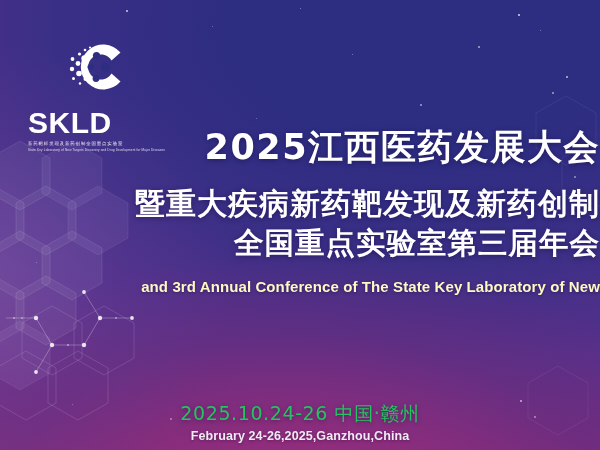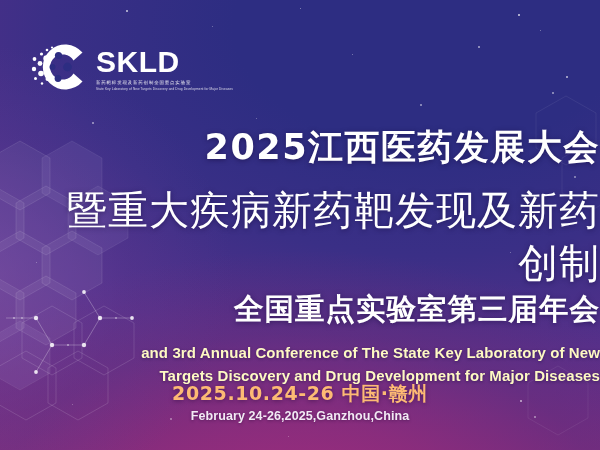--- a/index.html
+++ b/index.html
@@ -70,20 +70,21 @@
   }
 
   
   .logo {
     position: absolute;
     left: 28px;
     top: 36px;
     display: flex;
     align-items: center;
     gap: 6px;
+    flex-direction: column;
   }
   .logo-mark { width: 62px; height: 62px; flex: 0 0 auto; }
   .logo-text-wrap { padding-top: 4px; }
   .logo-word {
     font-size: 30px;
     font-weight: bold;
     color: #ffffff;
     letter-spacing: 0.5px;
     line-height: 1;
     font-family: "Liberation Sans", sans-serif;
@@ -129,22 +130,22 @@
     margin-top: 5px;
     font-size: 14.5px;
     font-weight: bold;
     color: #eceaf6;
     letter-spacing: 0.2px;
     line-height: 1.2;
     text-shadow: 0 1px 3px rgba(20,10,60,0.5);
   }
   .title-cn-2 {
     margin-top: 17px;
-    font-size: 40px;
-    font-weight: normal;
+    font-size: 30px;
+    font-weight: bold;
     color: #ffffff;
     letter-spacing: 1px;
     line-height: 1.32;
     text-shadow: 0 1px 5px rgba(20,10,60,0.55);
     font-family: "DejaVu Sans", "Liberation Sans", sans-serif;
   }
   .title-cn-3 {
     font-size: 29.5px;
     font-weight: bold;
     color: #ffffff;
@@ -166,26 +167,27 @@
   
   .footer {
     position: absolute;
     left: 0;
     right: 0;
     top: 382px;
     text-align: center;
   }
   .date-cn {
     font-size: 19px;
-    font-weight: bold;
-    color: #fdba74;
+    font-weight: normal;
+    color: #22c55e;
     letter-spacing: 0.6px;
     line-height: 1.2;
     text-shadow: 0 1px 4px rgba(40,10,60,0.5);
     font-family: "DejaVu Sans", "Liberation Sans", sans-serif;
+    margin-top: 20px;
   }
   .date-en {
     margin-top: 4px;
     font-size: 12.5px;
     font-weight: bold;
     color: #f2eaf4;
     letter-spacing: 0.1px;
     line-height: 1.2;
     text-shadow: 0 1px 3px rgba(40,10,60,0.45);
   }
@@ -316,21 +318,20 @@
       <span class="logo-en" style="display:block;">State Key Laboratory of New Targets Discovery and Drug Development for Major Diseases</span>
     </span>
   </div>
 
   <div class="headline">
     <div class="title-cn-1">2025江西医药发展大会</div>
     <div class="title-cn-2">暨重大疾病新药靶发现及新药创制</div>
     <div class="title-cn-3">全国重点实验室第三届年会</div>
     <div class="subtitle-en">
       <div>and 3rd Annual Conference of  The State Key Laboratory of New</div>
-      <div>Targets Discovery and Drug Development for Major Diseases</div>
     </div>
   </div>
 
   <div class="footer">
     <div class="date-cn">2025.10.24-26 中国·赣州</div>
     <div class="date-en">February 24-26,2025,Ganzhou,China</div>
   </div>
 
 </div>
 

